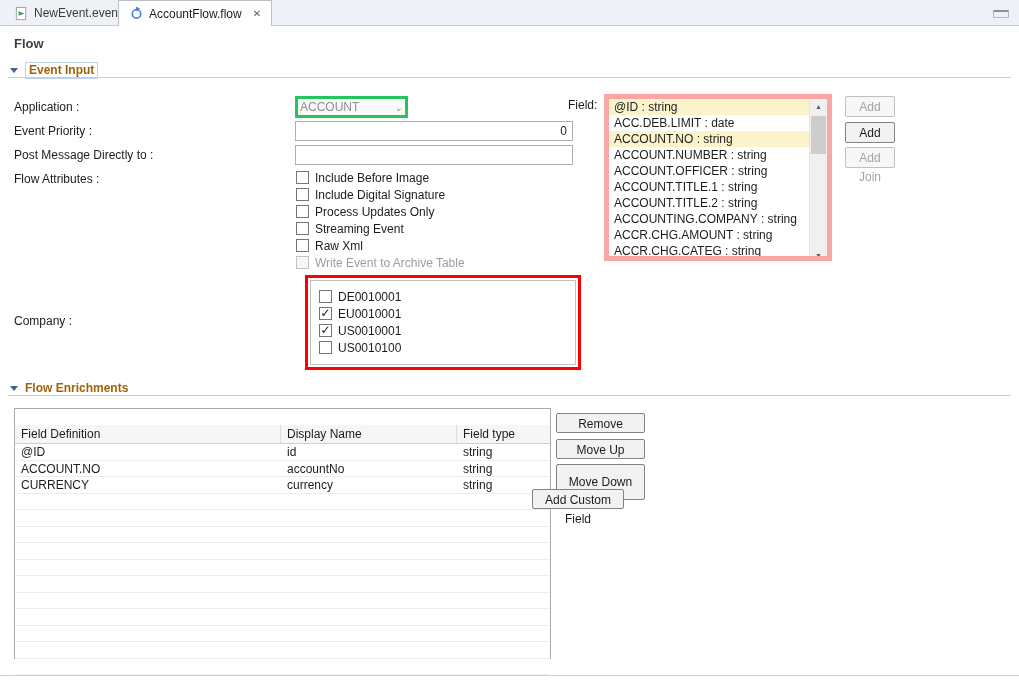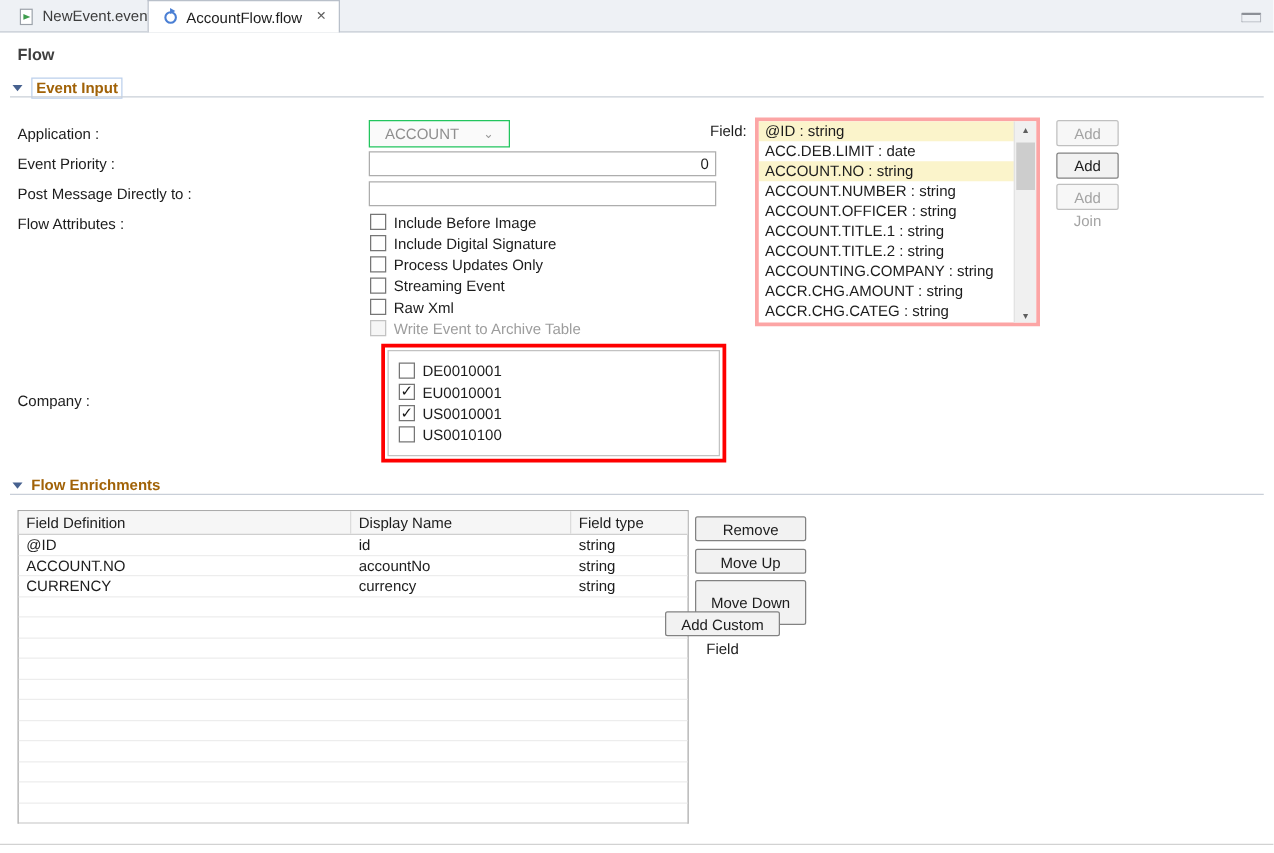--- a/index.html
+++ b/index.html
@@ -21,53 +21,53 @@
   
   #page-title{position:absolute;left:14px;top:36px;font-size:13px;font-weight:bold;color:#3f3f3f;}
   .sec-head{position:absolute;left:10px;display:flex;align-items:center;gap:7px;height:16px;}
   .twistie{width:0;height:0;border-left:4px solid transparent;border-right:4px solid transparent;
            border-top:5px solid #47618f;}
   .sec-title{font-size:12px;font-weight:bold;color:#a16207;}
   .focusbox{border:1px solid #bcd0ec;padding:0 3px 1px 3px;}
   .sec-sep{position:absolute;left:8px;width:1003px;height:1px;background:#c9cfd8;}
   
   .lbl{position:absolute;font-size:12px;color:#1c1c1c;white-space:nowrap;}
-  .combo{position:absolute;box-sizing:border-box;border:1px solid #22c55e;background:#fafafa;
-         display:flex;align-items:center;justify-content:space-between;padding:0 12px;font-size:12px;color:#8f8f8f;}
+  .combo{position:absolute;box-sizing:border-box;border:3px solid #22c55e;background:#fafafa;
+         display:flex;align-items:center;justify-content:space-between;padding:0 2px;font-size:12px;color:#8f8f8f;}
   .combo .chev{font-size:10px;color:#9a9a9a;}
   .txt{position:absolute;box-sizing:border-box;border:1px solid #adadad;background:#fff;
        font-family:"Liberation Sans","DejaVu Sans",sans-serif;font-size:12px;padding:0 5px;outline:none;color:#1c1c1c;}
   .txt.num{text-align:right;}
   .cbrow{display:flex;align-items:center;gap:6px;height:17px;font-size:12px;white-space:nowrap;}
   .cb{position:relative;width:13px;height:13px;box-sizing:border-box;border:1px solid #767676;background:#fff;flex:0 0 13px;}
   .cb.checked::after{content:"\2713";position:absolute;left:0;top:-2px;width:11px;text-align:center;
                      font-size:12px;font-weight:bold;color:#141414;line-height:14px;}
   .cbrow.disabled{color:#9d9d9d;}
   .cbrow.disabled .cb{border-color:#c3c3c3;background:#f6f6f6;}
   
   #company-annotation{position:absolute;left:289px;top:275px;width:276px;height:95px;
                       border:3px solid #fe0000;box-sizing:border-box;margin-left:16px;}
   #company-panel{position:absolute;left:2px;top:2px;right:2px;bottom:2px;border:1px solid #c2c2c2;
                  background:#fff;padding:7px 0 0 8px;box-sizing:border-box;}
   
   #field-list{position:absolute;left:604px;top:94px;width:228px;height:167px;box-sizing:border-box;
-              border:3px solid #fca5a5;background:#fff;overflow:hidden;}
+              border:5px solid #fca5a5;background:#fff;overflow:hidden;}
   .fl-item{height:16px;line-height:16px;font-size:12px;padding-left:5px;white-space:nowrap;width:206px;box-sizing:border-box;}
   .fl-item.hl{background:#fbf4cb;}
   #field-scroll{position:absolute;right:0;top:0;width:17px;height:165px;background:#f0f0f0;border-left:1px solid #e3e3e3;}
   .sb-arrow{position:absolute;left:0;width:17px;height:16px;text-align:center;font-size:7px;color:#5f5f5f;line-height:16px;}
   #sb-thumb{position:absolute;left:1px;top:17px;width:15px;height:38px;background:#cdcdcd;}
   
   .btn{position:absolute;box-sizing:border-box;font-size:12px;text-align:center;background:#f2f2f2;
        border:1px solid #828282;color:#1c1c1c;border-radius:2px;line-height:19px;cursor:default;}
   .btn.disabled{color:#a4a4a4;border-color:#c0c0c0;background:#f7f7f7;}
   
   #enrich-table{position:absolute;left:14px;top:408px;width:537px;height:251px;box-sizing:border-box;
                 border:1px solid #ababab;background:#fff;}
-  #thead{display:flex;height:19px;background:#f6f6f6;border-bottom:1px solid #cfcfcf;box-sizing:border-box;}
+  #thead{display:flex;height:19px;background:#f6f6f6;border-bottom:1px solid #cfcfcf;box-sizing:border-box;margin-top:16px;}
   .th{font-size:12px;line-height:18px;padding-left:6px;box-sizing:border-box;border-right:1px solid #dcdcdc;
       white-space:nowrap;overflow:hidden;}
   .th.c1{width:266px;} .th.c2{width:176px;} .th.c3{flex:1;border-right:none;}
   .trow{display:flex;height:16.5px;border-bottom:1px solid #ededed;box-sizing:border-box;}
   .td{font-size:12px;line-height:16px;padding-left:6px;box-sizing:border-box;white-space:nowrap;overflow:hidden;}
   .td.c1{width:266px;} .td.c2{width:176px;} .td.c3{flex:1;}
   #bottom-line{position:absolute;left:0;top:675px;width:1019px;height:1px;background:#d2d2d2;}
 </style>
 </head>
 <body>

